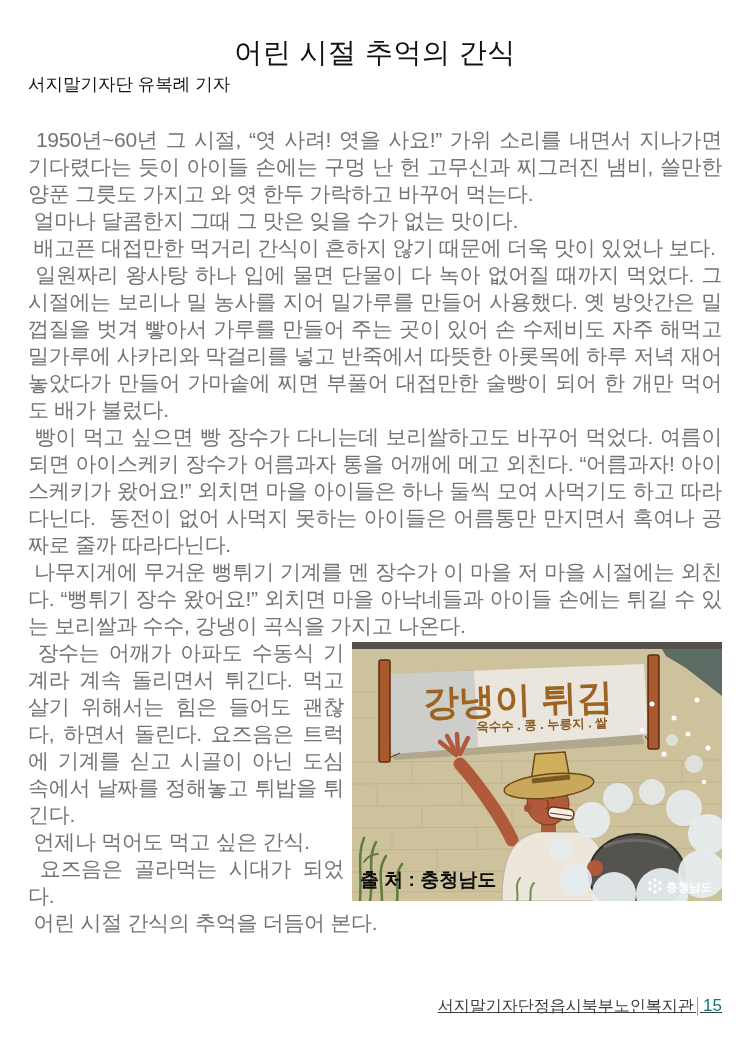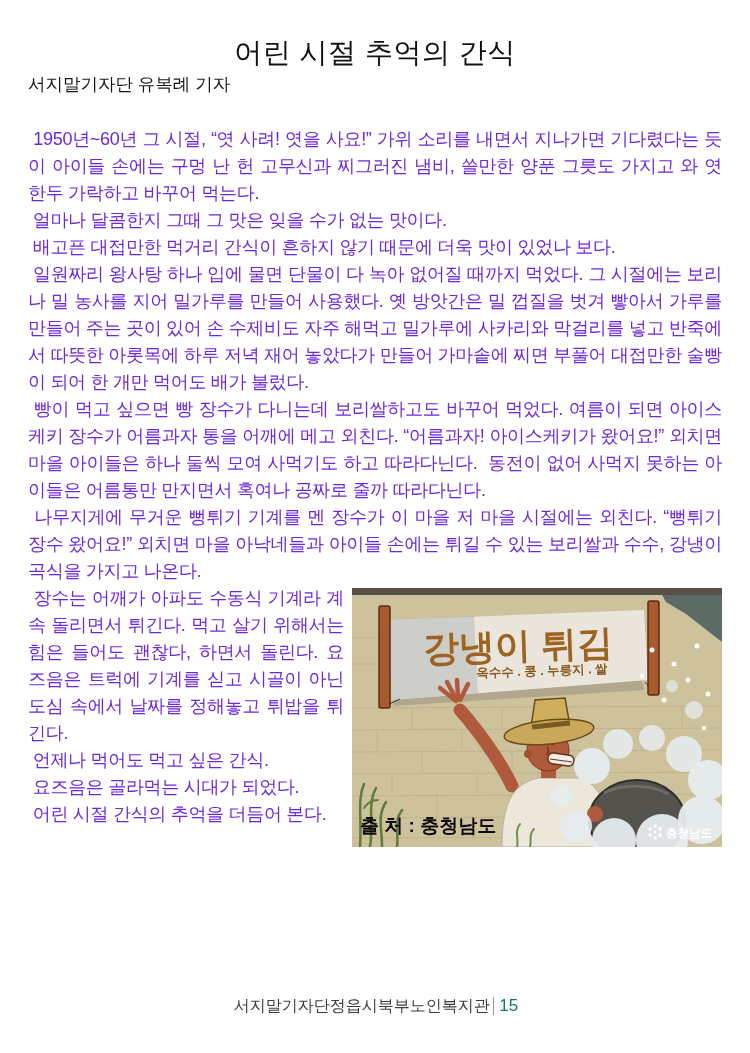--- a/index.html
+++ b/index.html
@@ -20,41 +20,42 @@
     color: #111;
   }
   .byline {
     text-align: left;
     font-size: 17.5px;
     padding-right: 2px;
     color: #151515;
   }
   .article { margin-top: 30px; }
   .article p {
-    font-size: 18px;
+    font-size: 21px;
     line-height: 27px;
     text-align: justify;
     white-space: pre-wrap;
     letter-spacing: -0.3px;
-    color: #6d28d9;
+    color: #737373;
   }
   .figure-right {
     float: right;
     width: 370px; height: 259px;
     margin: 3px 0 6px 8px;
   }
   .figure-right svg { display: block; width: 370px; height: 259px; }
   .page-footer {
     position: absolute;
     left: 30px; right: 28px; top: 996px;
     display: flex;
-    justify-content: center;
+    justify-content: flex-end;
     align-items: baseline;
     font-size: 16px;
     color: #3c3c3c;
+    text-decoration: underline;
   }
   .footer-right { display: flex; align-items: baseline; }
   .footer-divider { color: #9a9a9a; font-size: 15px; }
   .footer-page-number { color: #0f766e; font-size: 17px; }
   .svg-txt { font-family: "Liberation Sans", "DejaVu Sans", sans-serif; }
 </style>
 </head>
 <body>
 
 <div class="content">

